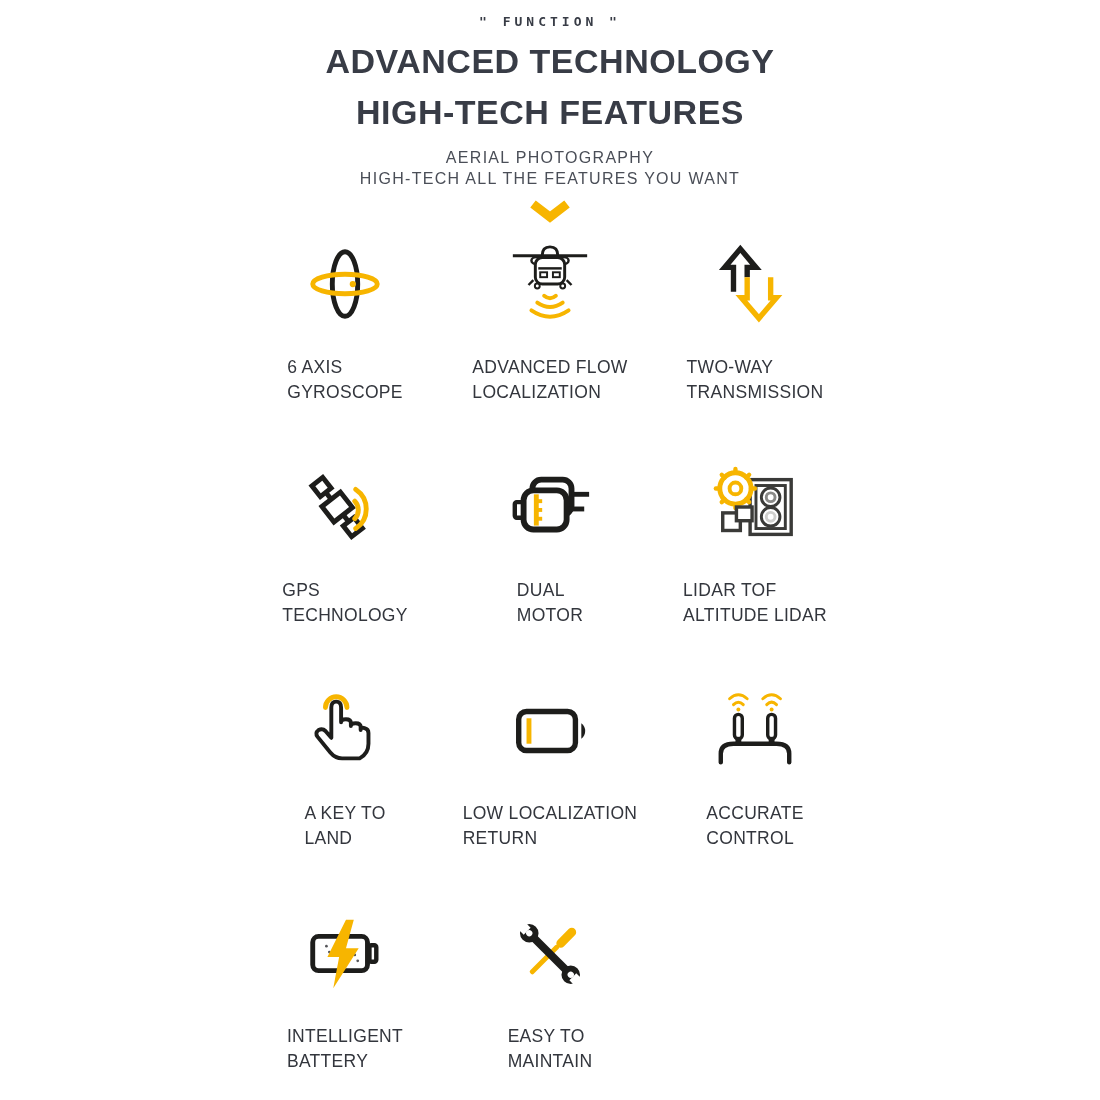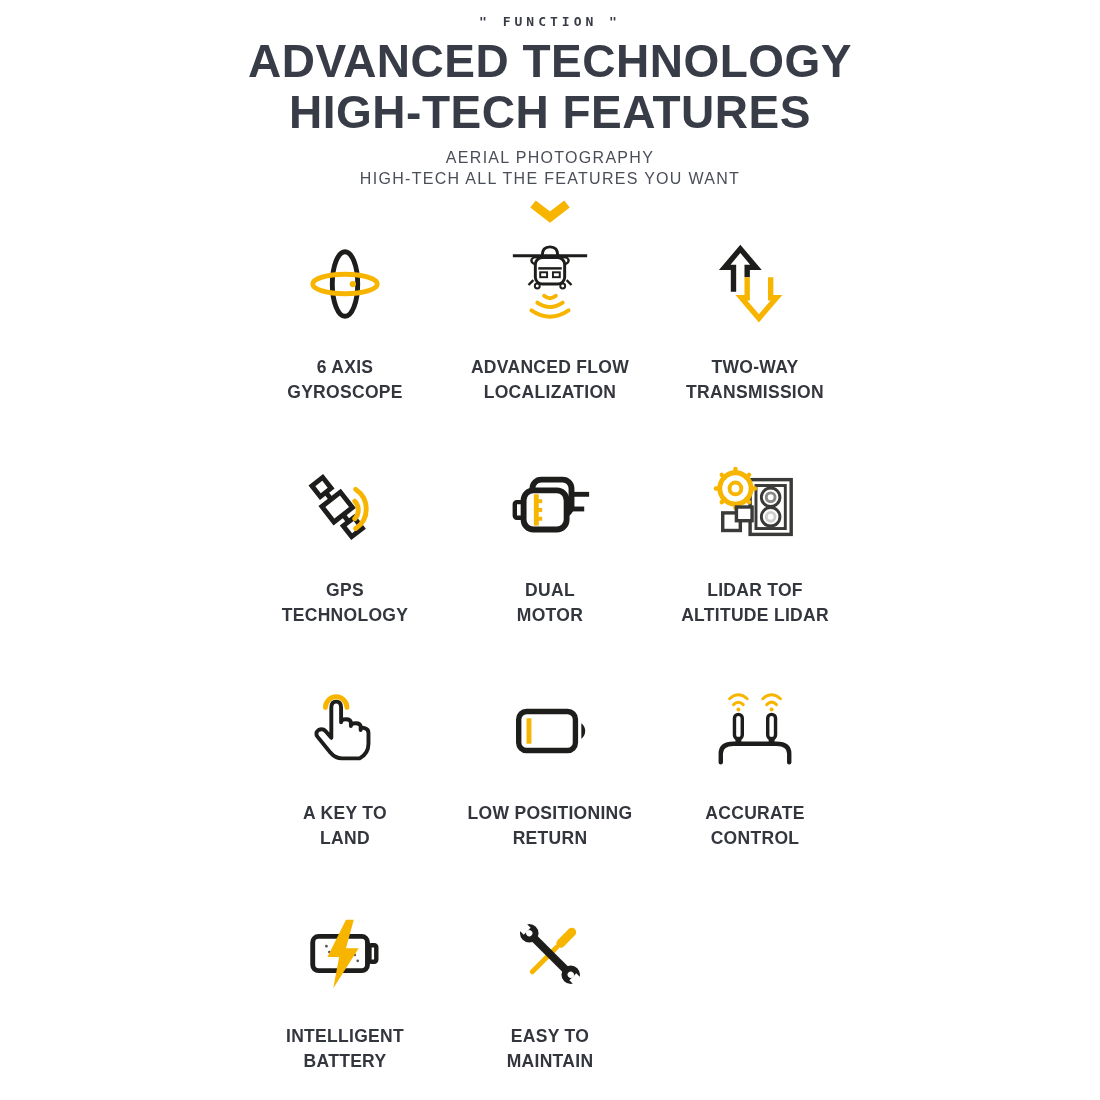--- a/index.html
+++ b/index.html
@@ -7,41 +7,41 @@
     width:1100px;height:1100px;background:#ffffff;overflow:hidden;
     font-family:"Liberation Sans",sans-serif;position:relative;
   }
   .header{text-align:center;padding-top:14px;}
   .kicker{
     font-family:"DejaVu Sans Mono",monospace;
     font-size:13px;font-weight:bold;letter-spacing:4px;
     color:#383c46;
   }
   .title{
-    font-size:46px;font-weight:bold;letter-spacing:0.5px;
+    font-size:34px;font-weight:bold;letter-spacing:0.5px;
     color:#383c46;line-height:51px;margin-top:7px;
   }
   .subtitle{
     font-size:16px;color:#4a4e57;letter-spacing:1.3px;
     line-height:21px;margin-top:9px;
   }
   .chevron-wrap{margin-top:11px;line-height:0;}
   .grid{
     margin-top:16px;
     display:grid;
     grid-template-columns:repeat(3,205px);
     grid-auto-rows:166px;
     row-gap:57px;
     justify-content:center;
   }
   .cell{display:flex;flex-direction:column;align-items:center;}
   .icon-box{height:92px;display:flex;align-items:center;justify-content:center;}
   .label{
-    margin-top:24px;text-align:center;
-    font-size:17.5px;font-weight:bold;color:#33363d;
+    margin-top:24px;
+    font-size:17.5px;font-weight:normal;color:#33363d;
     line-height:25px;letter-spacing:0.3px;
   }
 </style>
 </head>
 <body>
 
 <div id="page">
 
   <div class="header">
     <div class="kicker">" FUNCTION "</div>
@@ -203,21 +203,21 @@
 
     <div class="cell">
       <div class="icon-box">
         <svg width="88" height="88" viewBox="0 0 90 90">
           <rect x="13" y="25" width="58" height="40" rx="8" fill="none" stroke="#1d1d1b" stroke-width="5.5"></rect>
           <path d="M77,37 Q81,40 81,45 Q81,50 77,53 Z" fill="#1d1d1b"></path>
           <rect x="21" y="32" width="5" height="26" fill="#F7B500"></rect>
         </svg>
       </div>
       <div class="label">
-        <div>LOW POSITIONING</div>
+        <div>LOW LOCALIZATION</div>
         <div>RETURN</div>
       </div>
     </div>
 
     <div class="cell">
       <div class="icon-box">
         <svg width="88" height="88" viewBox="0 0 90 90">
           <g stroke="#F7B500" fill="none" stroke-width="3" stroke-linecap="round">
             <path d="M23,18 Q28,13 33,18"></path>
             <path d="M19,12 Q28,4 37,12"></path>

